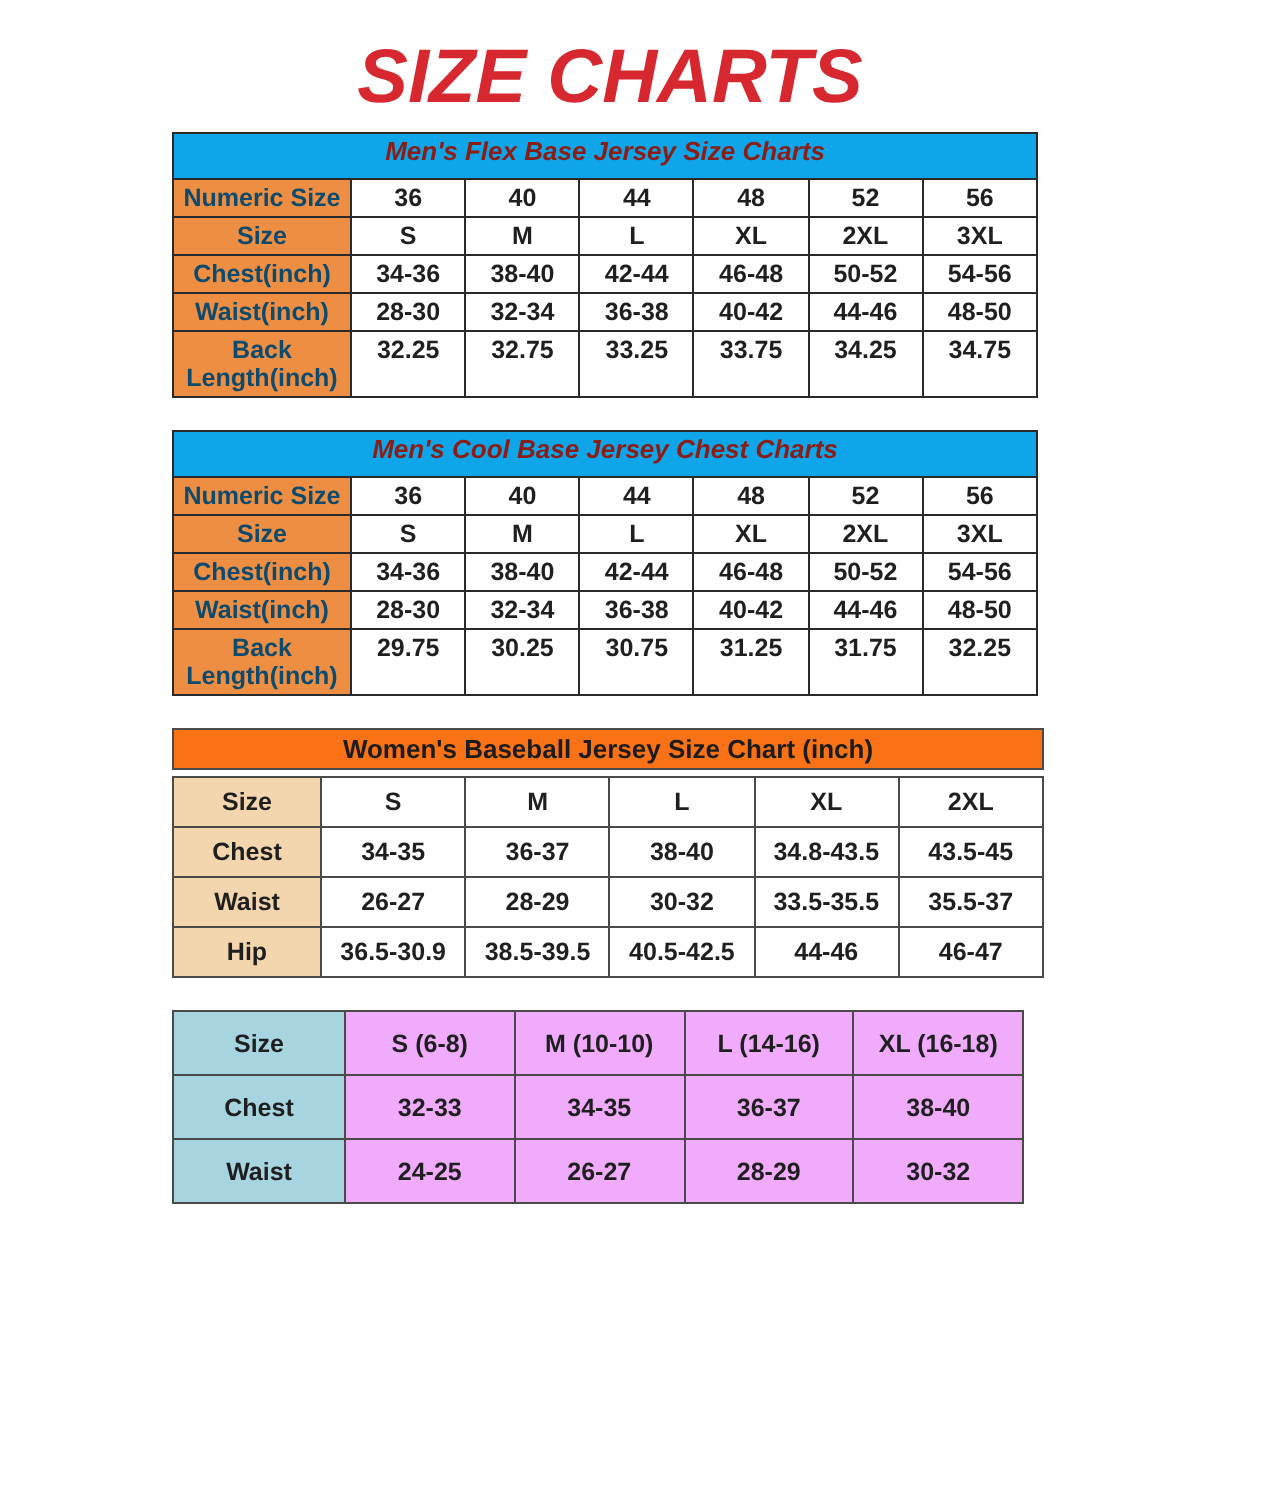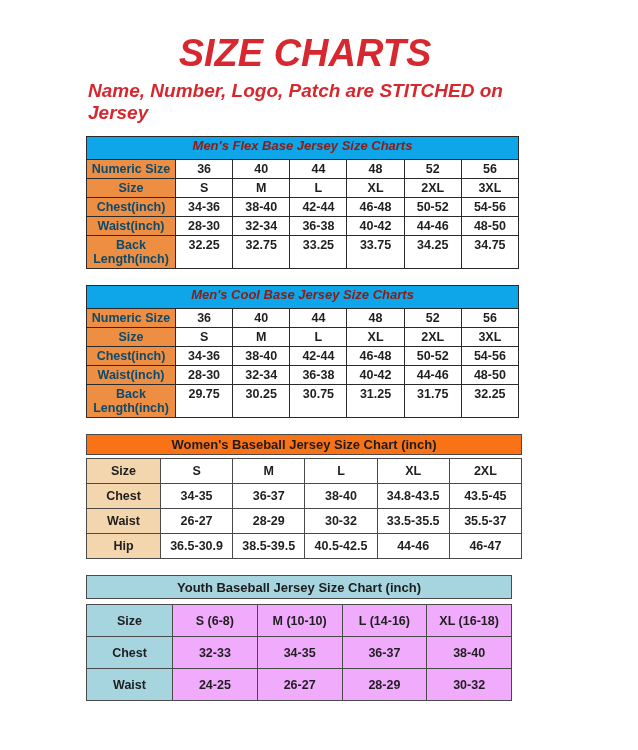--- a/index.html
+++ b/index.html
@@ -6,21 +6,21 @@
   body{
     width:638px;height:750px;
     background:#ffffff;
     font-family:"Liberation Sans", sans-serif;
     -webkit-font-smoothing:antialiased;
     overflow:hidden;
   }
   .page{
     width:438px;
     margin:0 0 12px 86px;
-    padding-top:32px;
+    padding-top:18px;
   }
   .main-title{
     text-align:center;
     color:#d7282f;
     font-size:38px;
     font-weight:bold;
     font-style:italic;
     line-height:42px;
     letter-spacing:0px;
     margin:0 0 6px 0;
@@ -121,21 +121,20 @@
   }
   .t-blue td.label{background:#a6d4df;width:83px;}
 </style>
 </head>
 <body>
 
 <div class="page">
 
   <h1 class="main-title">SIZE CHARTS</h1>
 
-  <p class="subtitle">Name, Number, Logo, Patch are STITCHED on Jersey</p>
 
   <section class="size-table t-orange">
     <div class="band">Men's Flex Base Jersey Size Charts</div>
     <table>
         <tbody>
           <tr>
             <td class="label">Numeric Size</td>
             <td>36</td>
             <td>40</td>
             <td>44</td>
@@ -177,21 +176,21 @@
             <td>33.25</td>
             <td>33.75</td>
             <td>34.25</td>
             <td>34.75</td>
           </tr>
         </tbody>
       </table>
   </section>
 
   <section class="size-table t-orange">
-    <div class="band">Men's Cool Base Jersey Size Charts</div>
+    <div class="band">Men's Cool Base Jersey Chest Charts</div>
     <table>
         <tbody>
           <tr>
             <td class="label">Numeric Size</td>
             <td>36</td>
             <td>40</td>
             <td>44</td>
             <td>48</td>
             <td>52</td>
             <td>56</td>
@@ -270,21 +269,20 @@
             <td>38.5-39.5</td>
             <td>40.5-42.5</td>
             <td>44-46</td>
             <td>46-47</td>
           </tr>
         </tbody>
       </table>
   </section>
 
   <section class="size-table t-blue">
-    <div class="band">Youth Baseball Jersey Size Chart (inch)</div>
     <table>
         <tbody>
           <tr>
             <td class="label">Size</td>
             <td>S (6-8)</td>
             <td>M (10-10)</td>
             <td>L (14-16)</td>
             <td>XL (16-18)</td>
           </tr>
           <tr>

